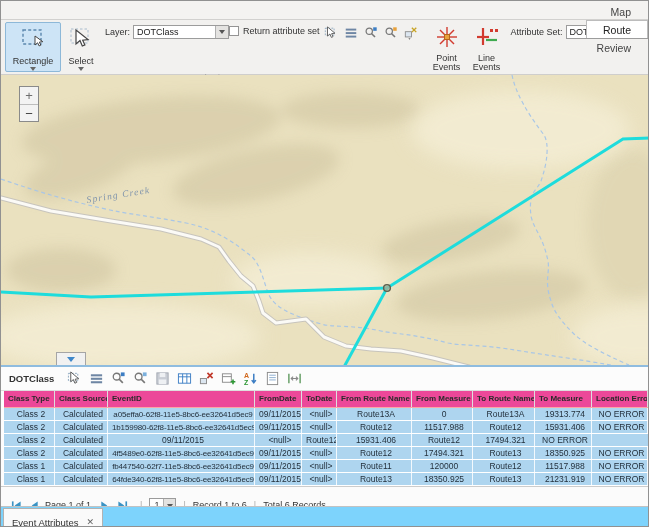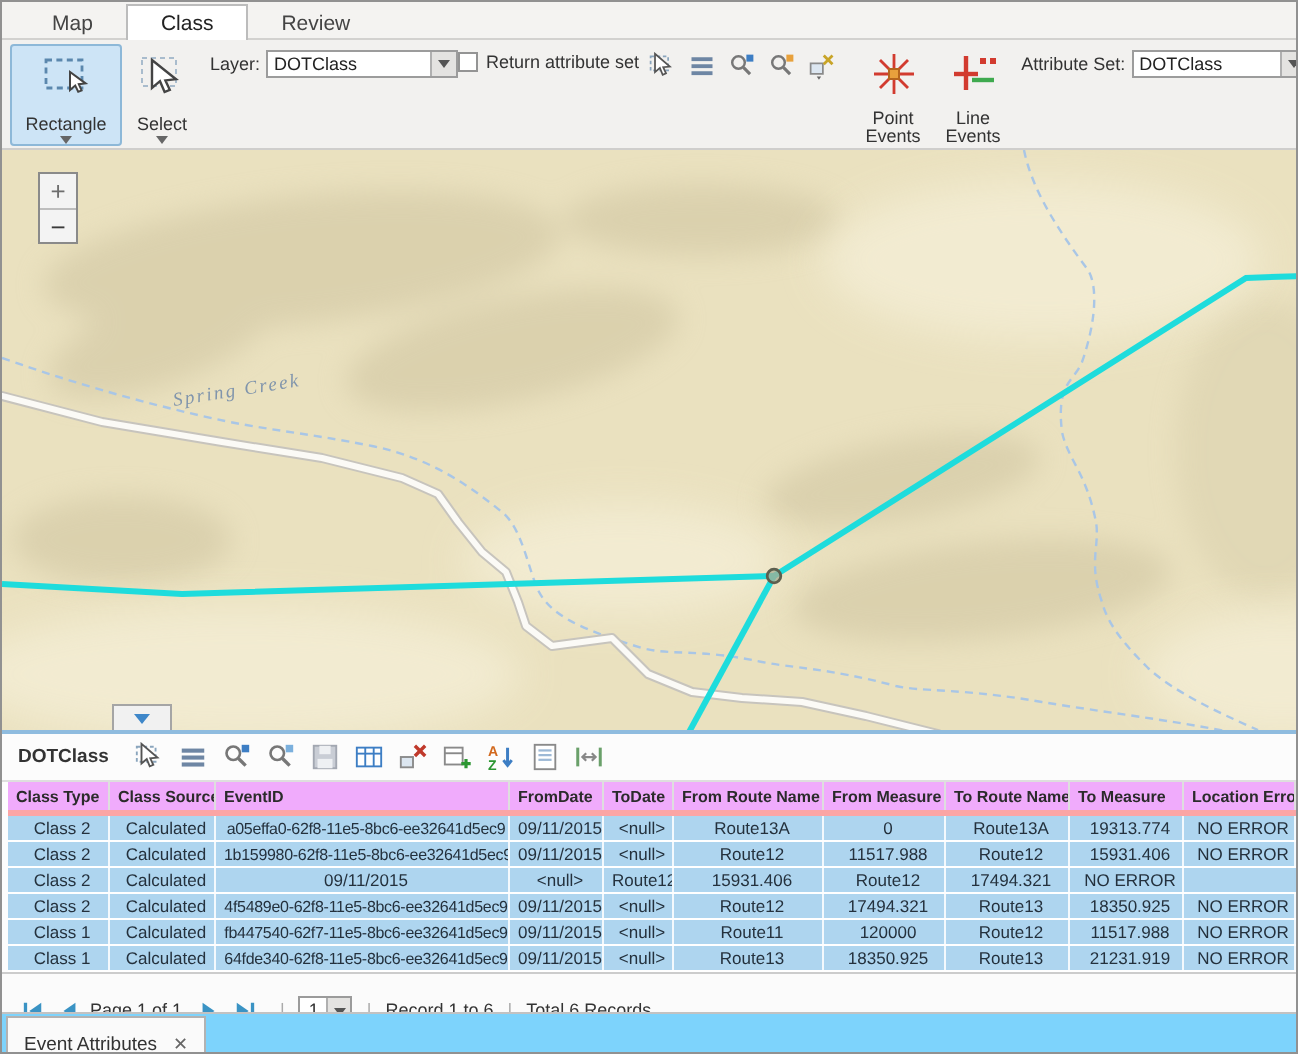--- a/index.html
+++ b/index.html
@@ -5,21 +5,21 @@
   * { margin:0; padding:0; box-sizing:border-box; }
   html,body { background:#d8d8d8; }
   body { font-family:"Liberation Sans", sans-serif; }
   .window { position:relative; width:649px; height:527px; background:#fff;
             border:1px solid #919191; overflow:hidden; }
 
   
   .ribbon { position:absolute; left:0; top:0; width:100%; height:74px;
             background:#f2f1ef; border-bottom:1px solid #cfcecc; }
   .tabrow { height:19px; background:#f4f3f1; border-bottom:1px solid #d2d1cf;
-            display:flex; align-items:flex-end; padding-left:8px; }
+            display:flex; align-items:flex-end; padding-left:8px;flex-direction:column; }
   .rtab { font-size:10.5px; color:#444; padding:3px 16px 2px 16px; cursor:default;
           border:1px solid transparent; border-bottom:none; position:relative; top:1px; }
   .rtab.active { background:#fff; border-color:#bcbcbc; color:#222; }
   .toolbar { display:flex; height:54px; padding:2px 4px 0 4px; }
   .biggroup { display:flex; flex-direction:column; }
   .grouprow { display:flex; flex:1; }
   .grouplabel { text-align:center; font-size:8.5px; color:#9a9a99; height:12px; line-height:12px; }
   .bigbtn { width:40px; display:flex; flex-direction:column; align-items:center;
             padding-top:2px; border:1px solid transparent; border-radius:2px; }
   .bigbtn.wide { width:56px; }
@@ -63,21 +63,21 @@
   .panel { position:absolute; left:0; top:366px; width:649px; height:161px; background:#fdfdfd; }
   .ptoolbar { height:24px; display:flex; align-items:center; padding-left:8px;
               background:#fcfcfc; border-bottom:1px solid #dedede; }
   .ptitle { font-size:9.5px; font-weight:bold; color:#333; margin-right:10px; }
   .ptool { width:20px; height:20px; display:flex; align-items:center; justify-content:center;
            margin-right:2px; border:1px solid transparent; }
   .ptool svg { width:15px; height:15px; }
 
   .tablewrap { position:absolute; left:3px; top:24px; width:645px; }
   .tr { display:grid; }
-  .th { height:17px; line-height:16px; background:#f0abfc; border-bottom:3px solid #fca5a5; }
+  .th { height:17px; line-height:16px; background:#ec4899; border-bottom:1px solid #fca5a5; }
   .th .cell { font-weight:bold; font-size:8px; color:#2b2b2b; border-right:1px solid #dedede; }
   .rowline { height:13px; line-height:13px; background:#aed5ef; border-bottom:1px solid #ffffff; }
   .rowline .cell { font-size:8.5px; color:#24313d; border-right:1px solid rgba(255,255,255,.85);text-align:center; }
   .cell { padding-left:4px; white-space:nowrap; overflow:hidden; }
   .cell.c2 { font-size:8px; letter-spacing:-0.15px; }
 
   .pager { position:absolute; left:0; top:119px; width:649px; height:37px; background:#fbfbfb;
            border-top:1px solid #cccccc; display:flex; align-items:center; padding-left:8px;
            font-size:9px; color:#333; }
   .pgico { width:14px; height:12px; margin-right:4px; display:flex; align-items:center; justify-content:center; }
@@ -97,21 +97,21 @@
   .btab .bx { font-size:9px; color:#666; line-height:9px; }
 </style>
 </head>
 <body>
 
 <div class="window">
 
   <div class="ribbon">
     <div class="tabrow" id="tabrow">
         <div class="rtab">Map</div>
-        <div class="rtab active">Class</div>
+        <div class="rtab active">Route</div>
         <div class="rtab">Review</div>
       </div>
     <div class="toolbar">
 
       <div class="biggroup">
         <div class="grouprow">
           <div class="bigbtn wide active">
             <span class="bicon" id="ic-rect-big"><svg viewBox="0 0 26 26" width="26" height="26">
                   <rect x="3" y="5" width="18" height="14" fill="none" stroke="#5b87ad" stroke-width="1.4" stroke-dasharray="3 2.2"></rect>
                   <path d="M15 11 v9 l2.6-2.2 1.5 3.1 1.7-.7 -1.4-3.1 3.4-.4 Z" fill="#fff" stroke="#444"></path>

